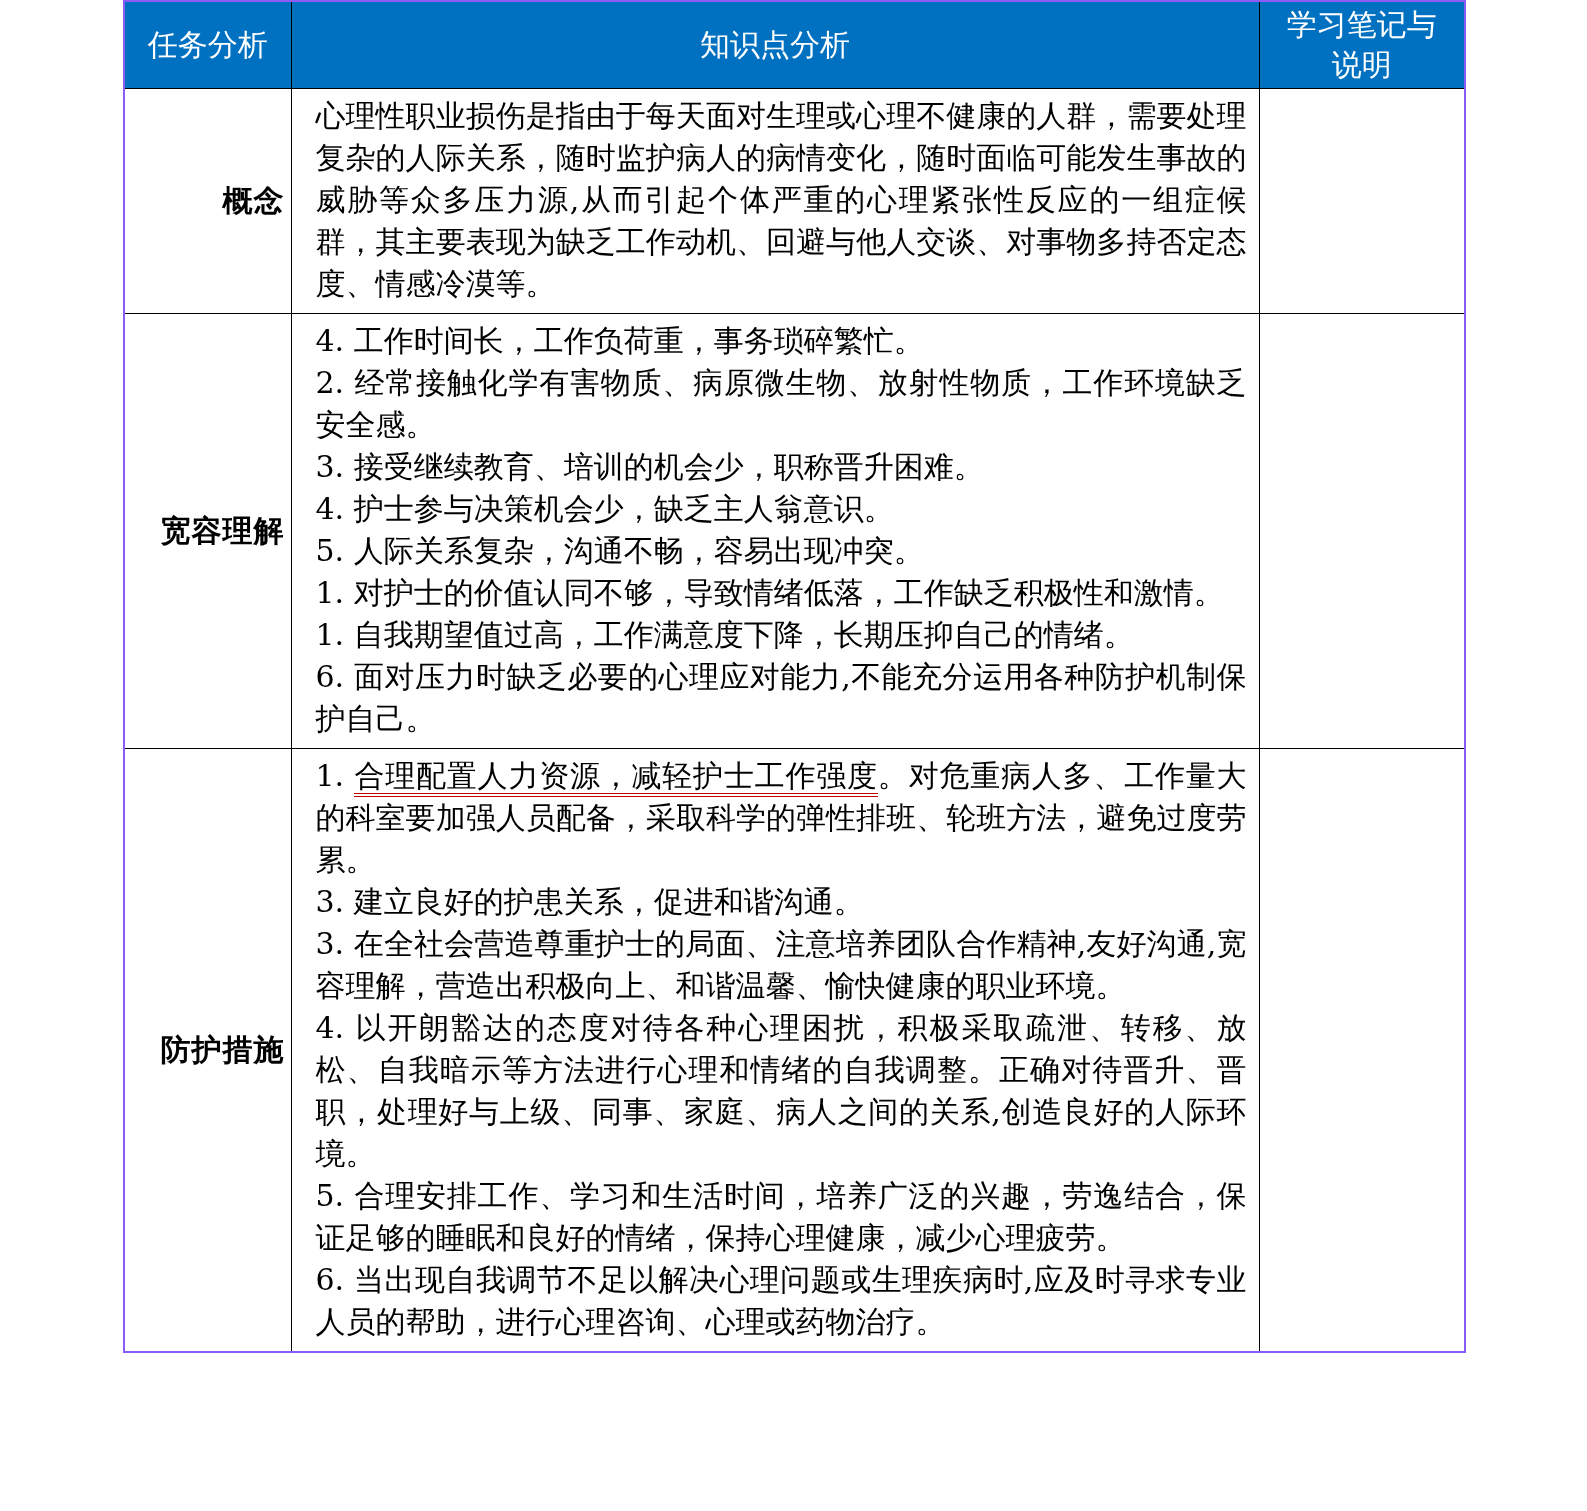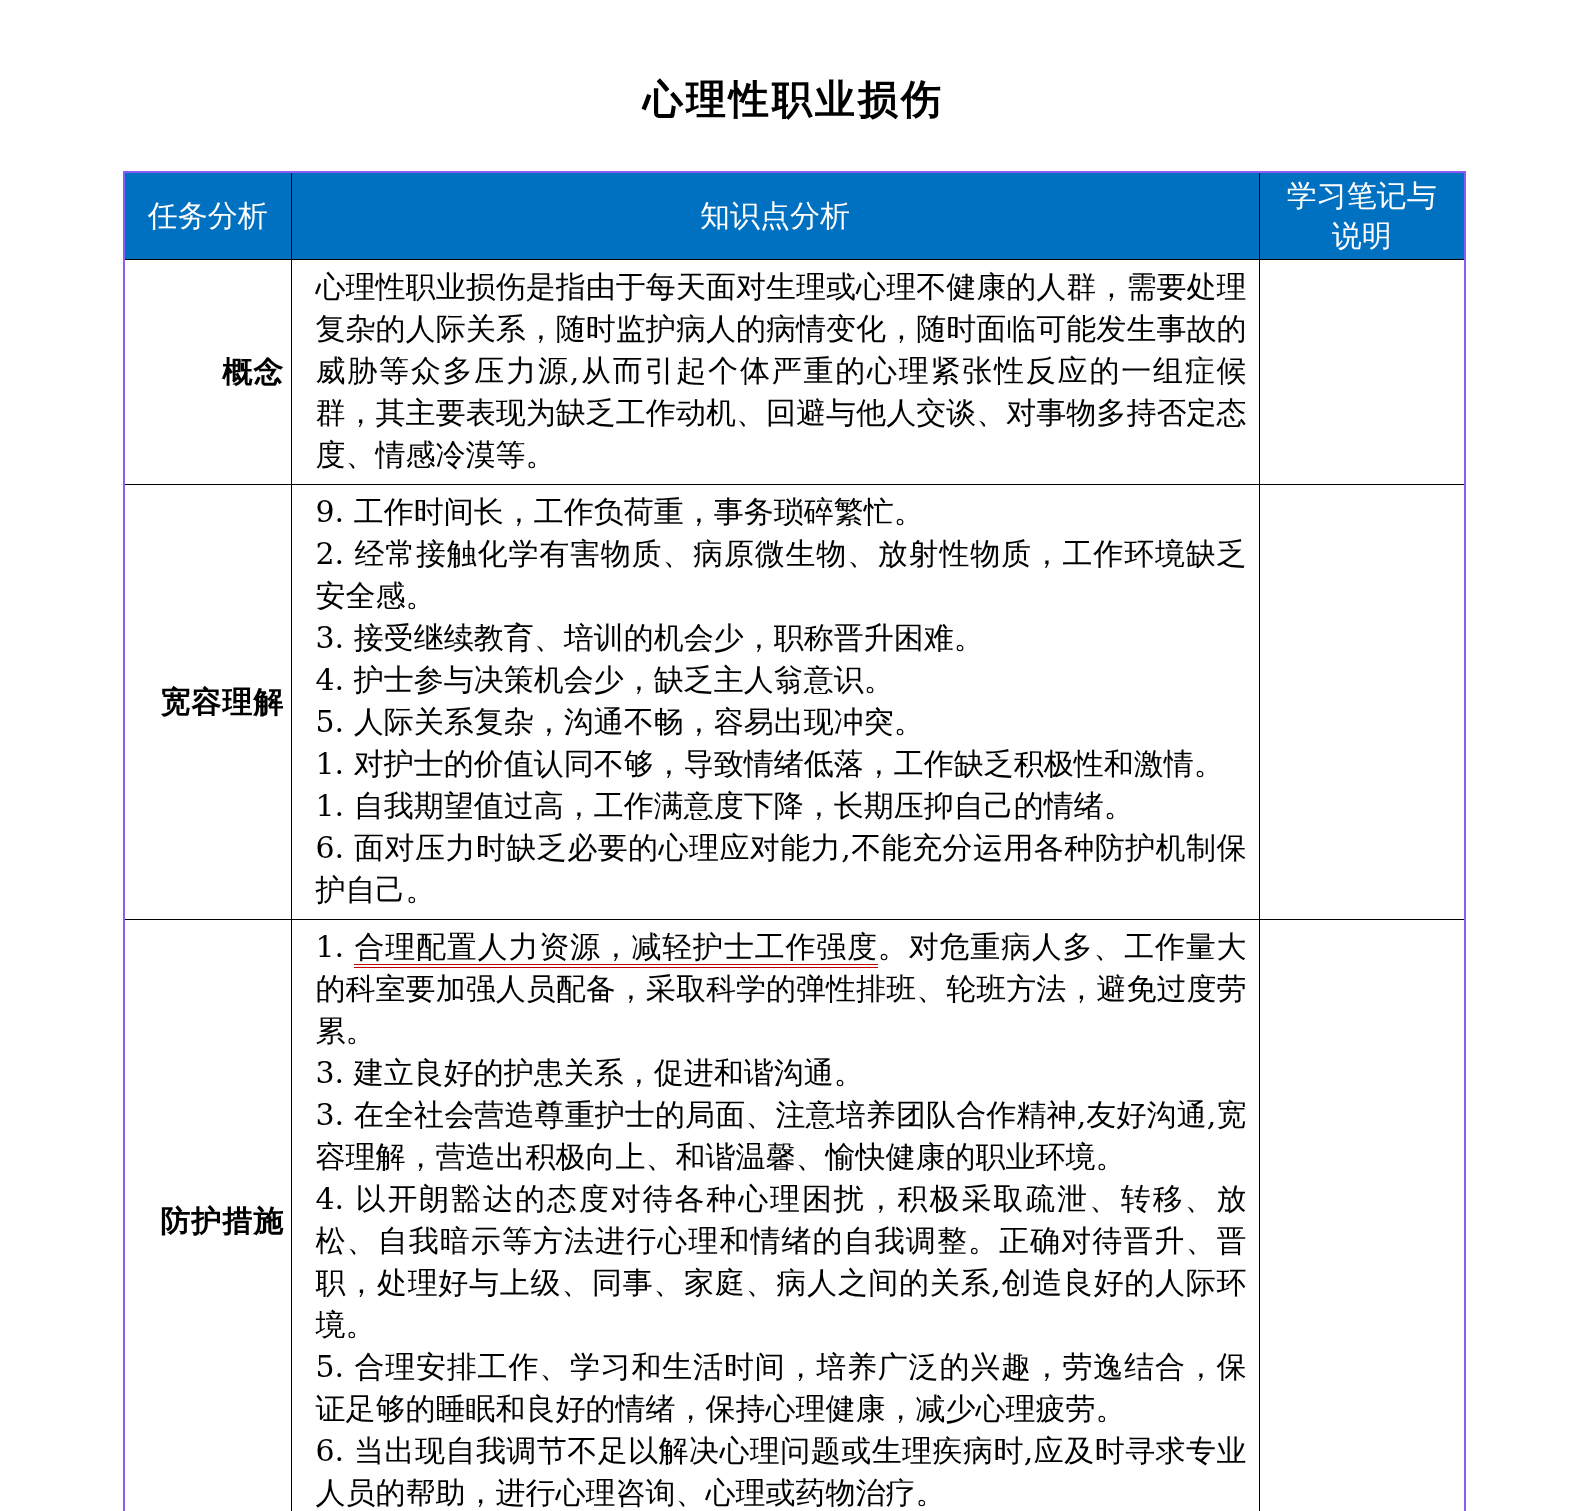--- a/index.html
+++ b/index.html
@@ -70,21 +70,20 @@
   .u-red {
     border-bottom: 4px double #C00000;
     margin-top: 40px;
   }
 </style>
 </head>
 <body>
 
 <div class="page">
 
-  <h1 class="doc-title">心理性职业损伤</h1>
 
   <table class="main-table">
     <colgroup>
       <col style="width:167px">
       <col style="width:968px">
       <col style="width:206px">
     </colgroup>
     <thead>
       <tr>
         <th class="head-cell">任务分析</th>
@@ -98,21 +97,21 @@
         <td class="label-cell">概念</td>
         <td class="content-cell">
           <p>心理性职业损伤是指由于每天面对生理或心理不健康的人群，需要处理复杂的人际关系，随时监护病人的病情变化，随时面临可能发生事故的威胁等众多压力源,从而引起个体严重的心理紧张性反应的一组症候群，其主要表现为缺乏工作动机、回避与他人交谈、对事物多持否定态度、情感冷漠等。</p>
         </td>
         <td class="notes-cell"></td>
       </tr>
 
       <tr>
         <td class="label-cell">宽容理解</td>
         <td class="content-cell">
-          <p>9. 工作时间长，工作负荷重，事务琐碎繁忙。</p>
+          <p>4. 工作时间长，工作负荷重，事务琐碎繁忙。</p>
           <p>2. 经常接触化学有害物质、病原微生物、放射性物质，工作环境缺乏安全感。</p>
           <p>3. 接受继续教育、培训的机会少，职称晋升困难。</p>
           <p>4. 护士参与决策机会少，缺乏主人翁意识。</p>
           <p>5. 人际关系复杂，沟通不畅，容易出现冲突。</p>
           <p>1. 对护士的价值认同不够，导致情绪低落，工作缺乏积极性和激情。</p>
           <p>1. 自我期望值过高，工作满意度下降，长期压抑自己的情绪。</p>
           <p>6. 面对压力时缺乏必要的心理应对能力,不能充分运用各种防护机制保护自己。</p>
         </td>
         <td class="notes-cell"></td>
       </tr>

